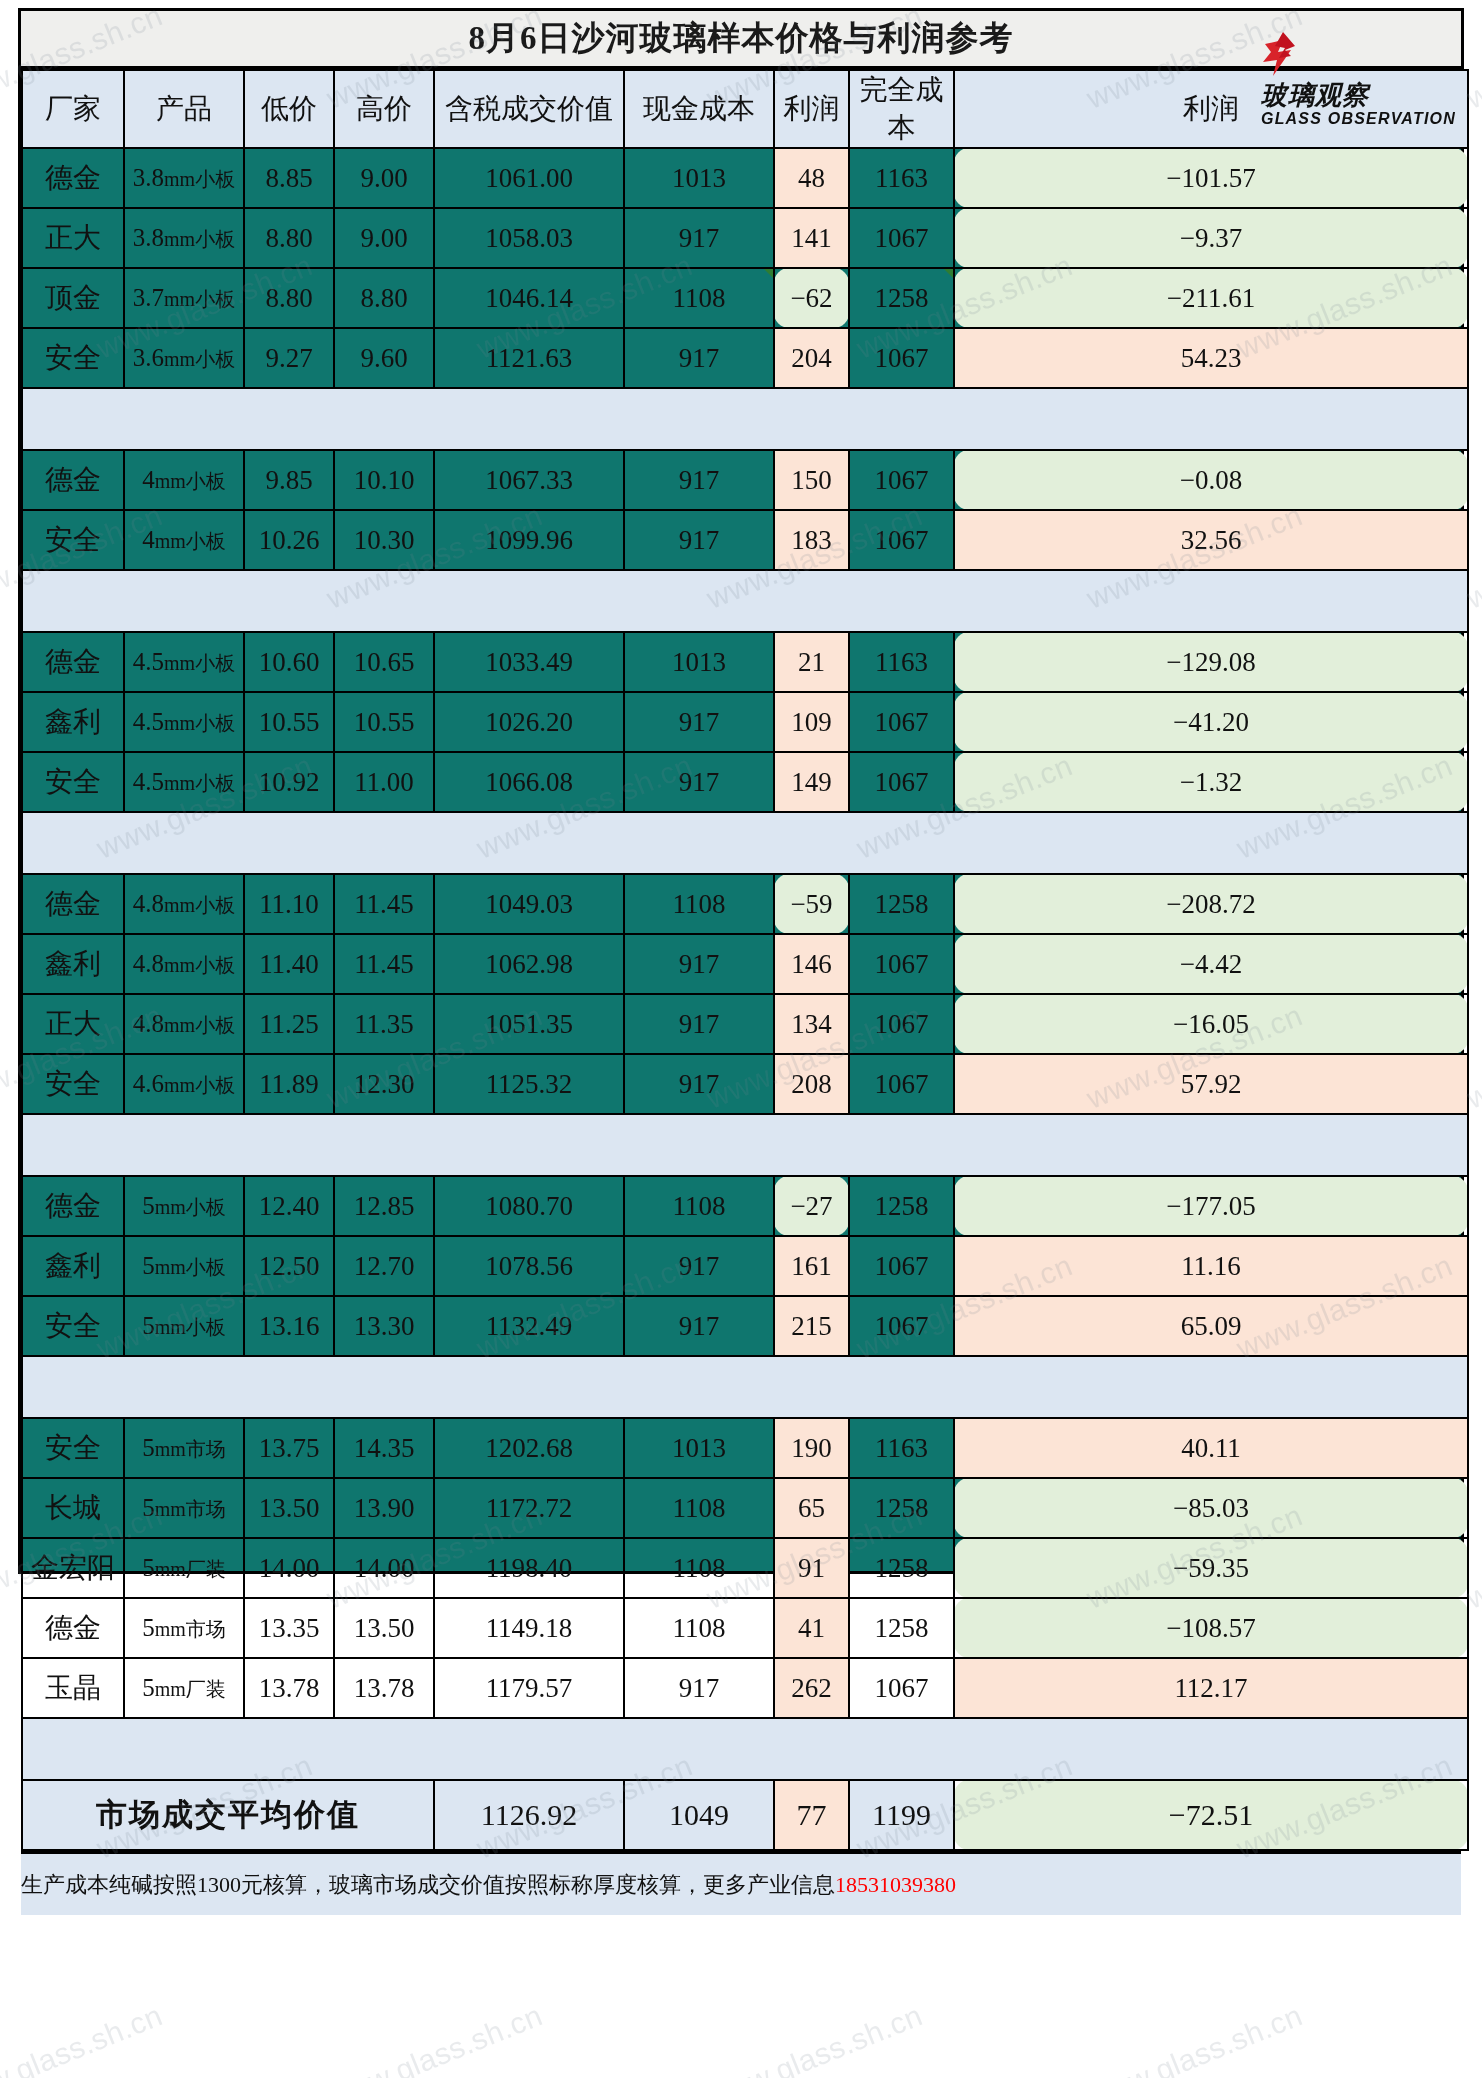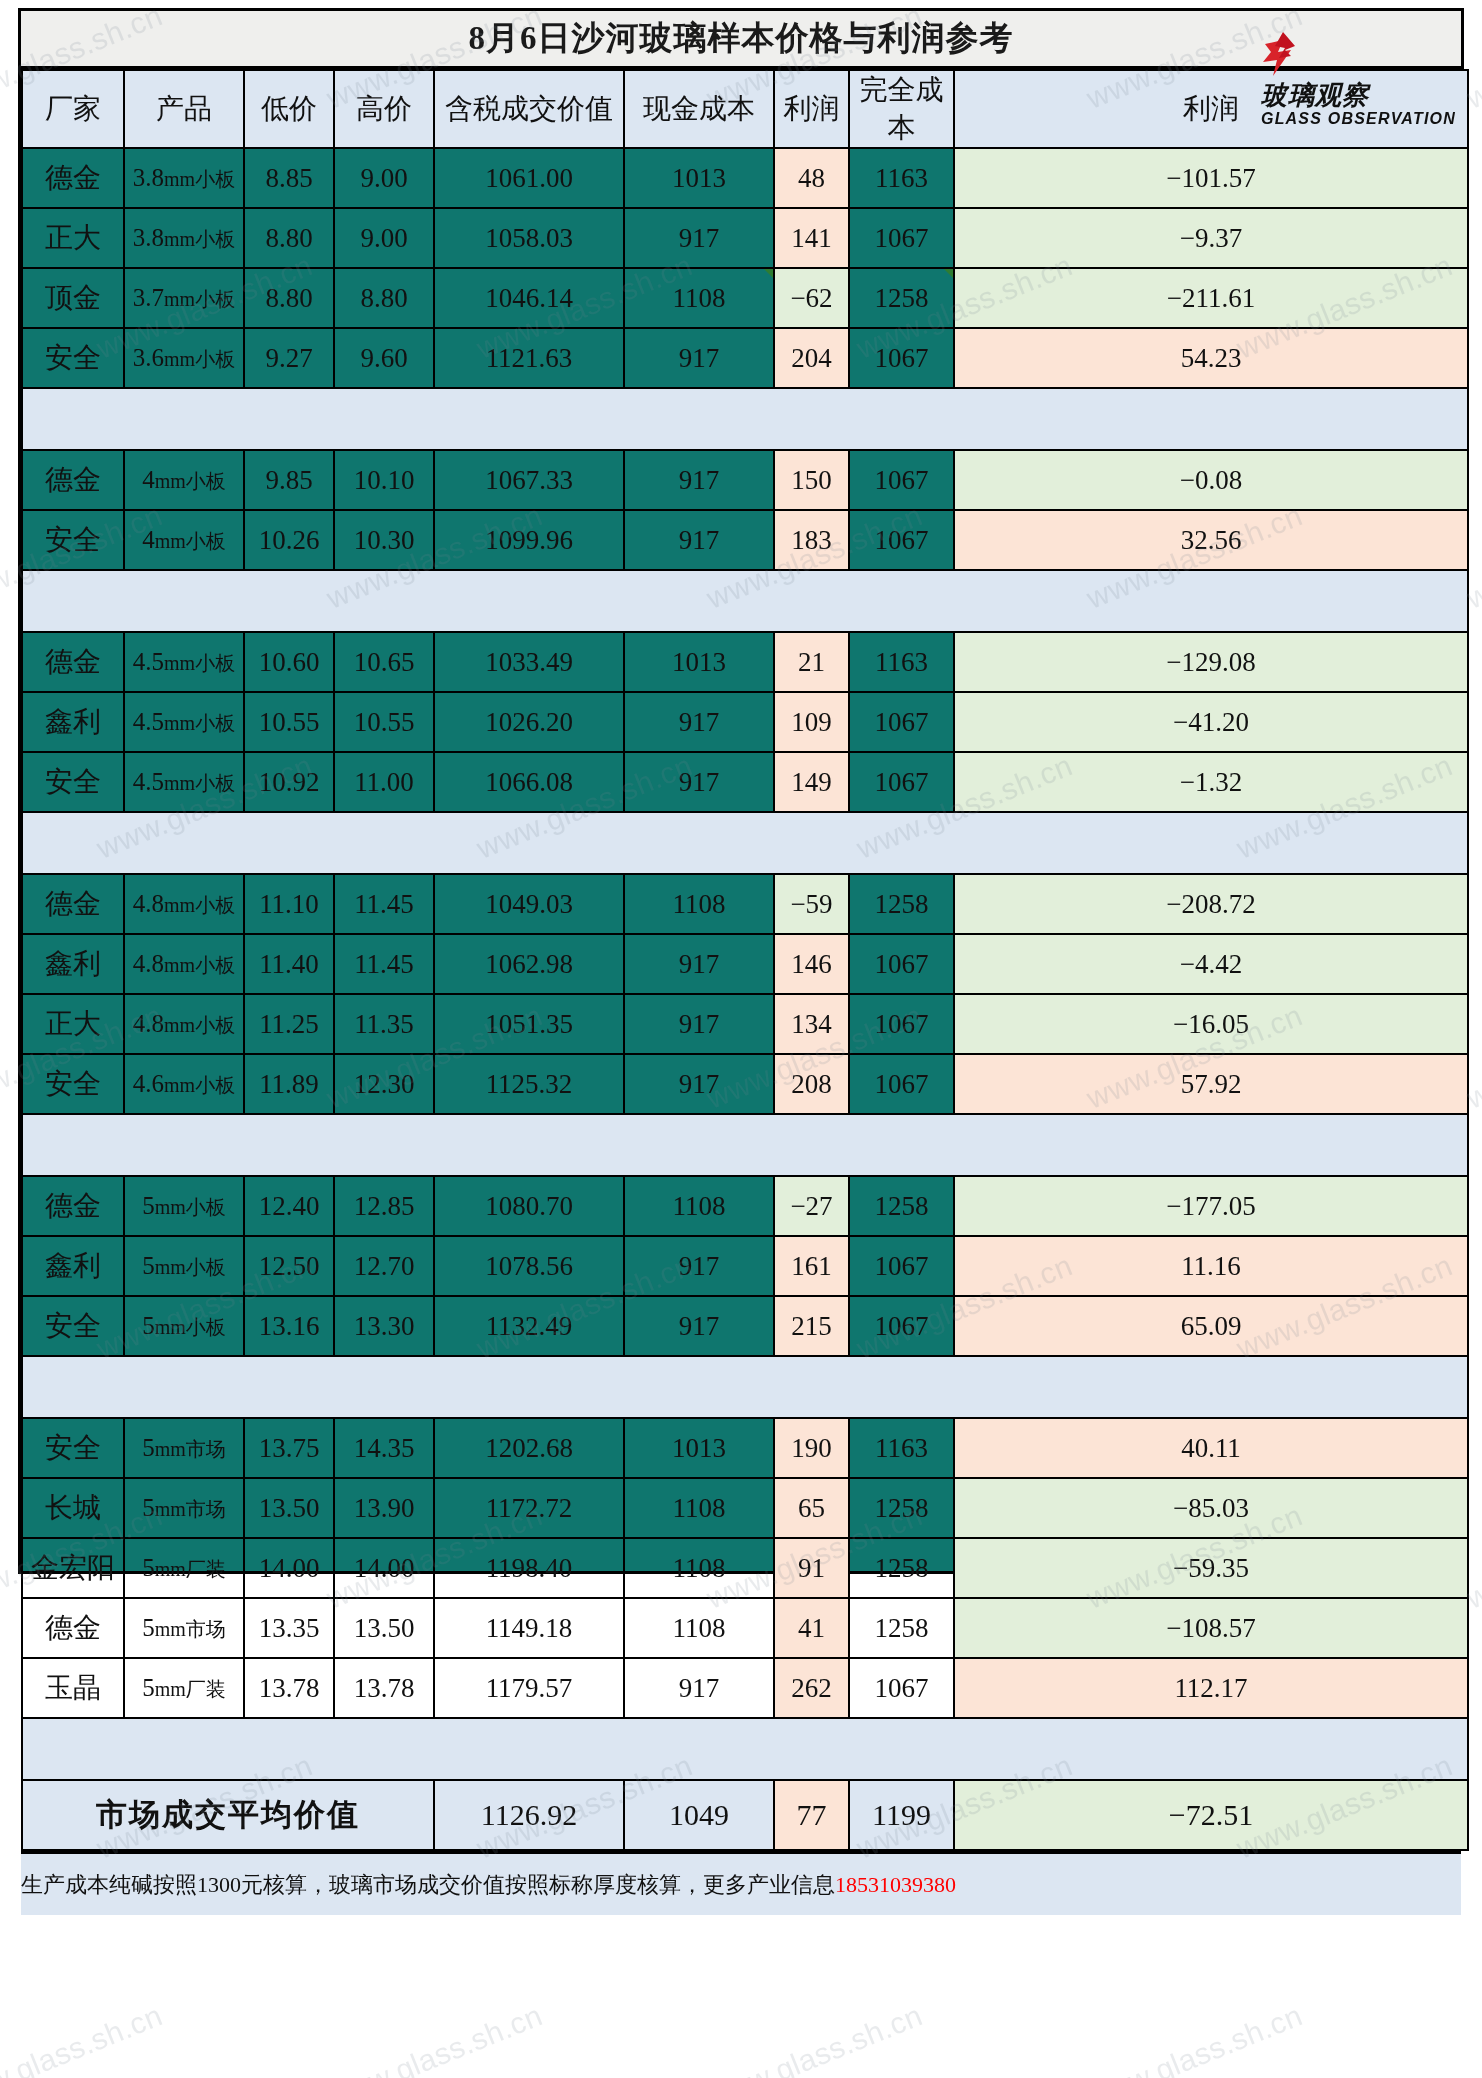--- a/index.html
+++ b/index.html
@@ -103,21 +103,21 @@
   td.prod .unit{font-size:20px;}
   td.prod .sub{font-size:20px;}
   tr.spacer td{
     background:#dce6f2;
     height:62px;
     border-left:none;border-right:none;
   }
   tr.spacer td:first-child{border-left:2px solid #000;}
   tr.spacer td:last-child{border-right:2px solid #000;}
   td.pos{background:#fce4d6;}
-  td.neg{background:#e2efda;}
+  td.neg{background:#e2efda;border-radius:15px;}
   
   td.flag{position:relative;}
   td.flag:before{
     content:"";position:absolute;top:0;right:0;
     border-top:9px solid #2e7d32;
     border-left:9px solid transparent;
   }
   
   tr.summary td{
     background:#dce6f2;

